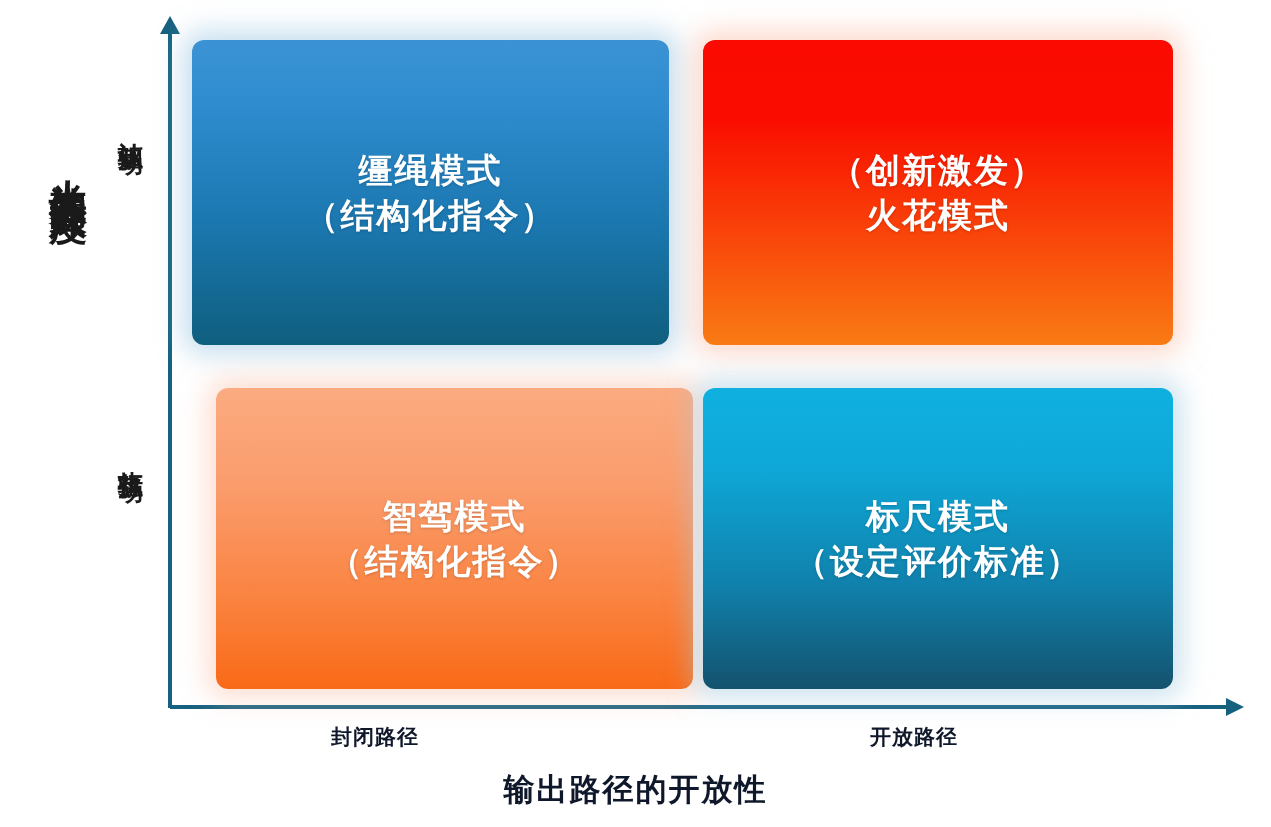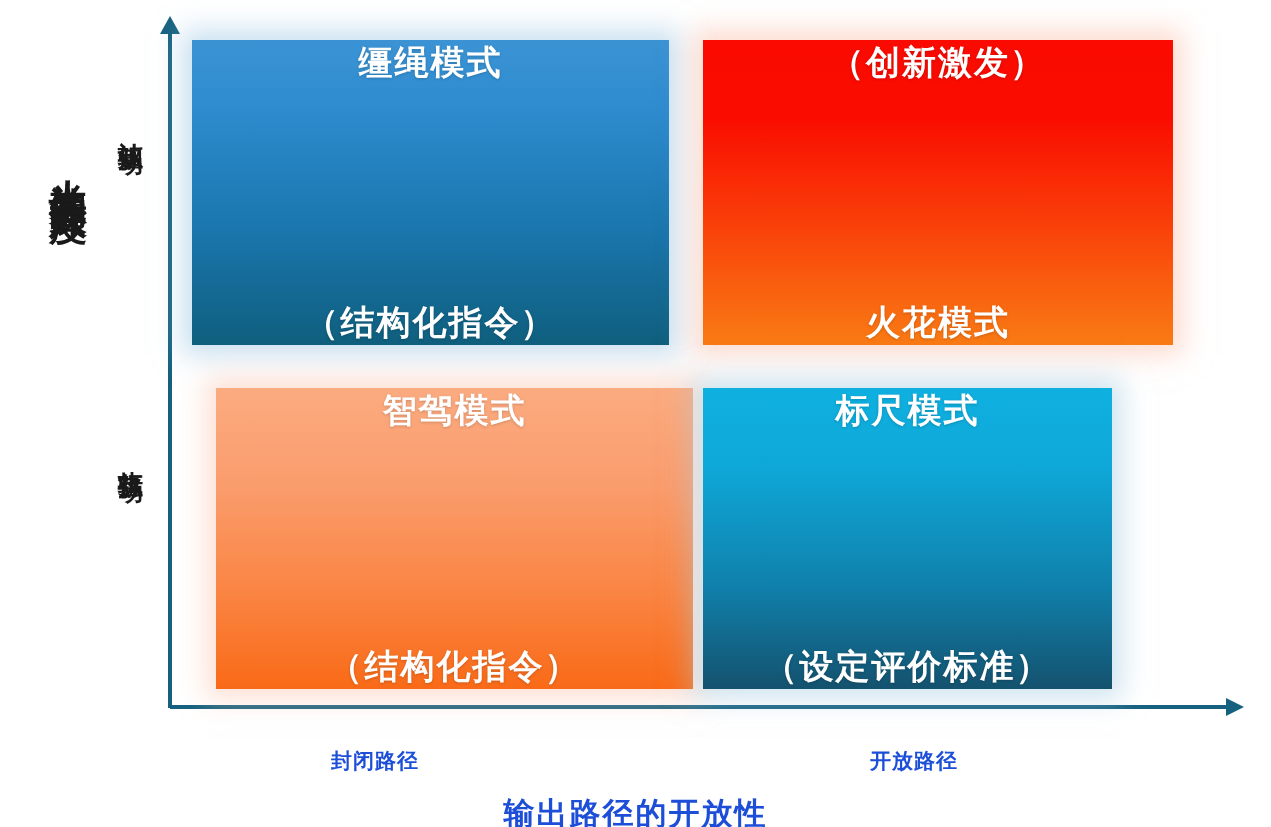--- a/index.html
+++ b/index.html
@@ -60,23 +60,24 @@
     border-bottom: 9px solid transparent;
     border-left: 18px solid #15617f;
   }
 
   
   .quadrant {
     position: absolute;
     display: flex;
     flex-direction: column;
     align-items: center;
-    justify-content: space-between;
+    justify-content: center;
     text-align: center;
     color: #ffffff;
+    border-radius: 12px;
   }
 
   .quadrant-label {
     font-family: "DejaVu Sans", "Liberation Sans", sans-serif;
     font-size: 34px;
     font-weight: 700;
     line-height: 1.32;
     letter-spacing: 2px;
     text-shadow: 0 1px 3px rgba(0,0,0,0.18);
     white-space: nowrap;
@@ -106,21 +107,21 @@
     width: 477px;
     height: 301px;
     background: linear-gradient(to bottom, #fbab80 0%, #fa9c6c 33%, #fa8340 70%, #f96a17 100%);
     box-shadow: 0 0 26px 10px rgba(252, 198, 176, 0.55);
     margin-left: 24px;
   }
 
   #quadrant-ruler {
     left: 703px;
     top: 388px;
-    width: 409px;
+    width: 470px;
     height: 301px;
     background: linear-gradient(to bottom, #0fb0e0 0%, #0ea8d8 26%, #1080ab 66%, #14526e 100%);
     box-shadow: 0 0 26px 10px rgba(168, 205, 226, 0.55);
   }
 
   
   .vertical-text {
     position: absolute;
     writing-mode: vertical-rl;
     text-orientation: upright;
@@ -151,25 +152,24 @@
     left: 110px;
     top: 450px;
     width: 34px;
     font-size: 25px;
     line-height: 1.12;
     letter-spacing: 3px;
   }
 
   .horizontal-label {
     position: absolute;
-    color: #1d4ed8;
+    color: #0f172a;
     font-family: "DejaVu Sans", "Liberation Sans", sans-serif;
     font-weight: 700;
     white-space: nowrap;
-    margin-top: 24px;
   }
 
   #x-tick-left {
     left: 331px;
     top: 723px;
     font-size: 21px;
     letter-spacing: 1px;
   }
 
   #x-tick-right {

